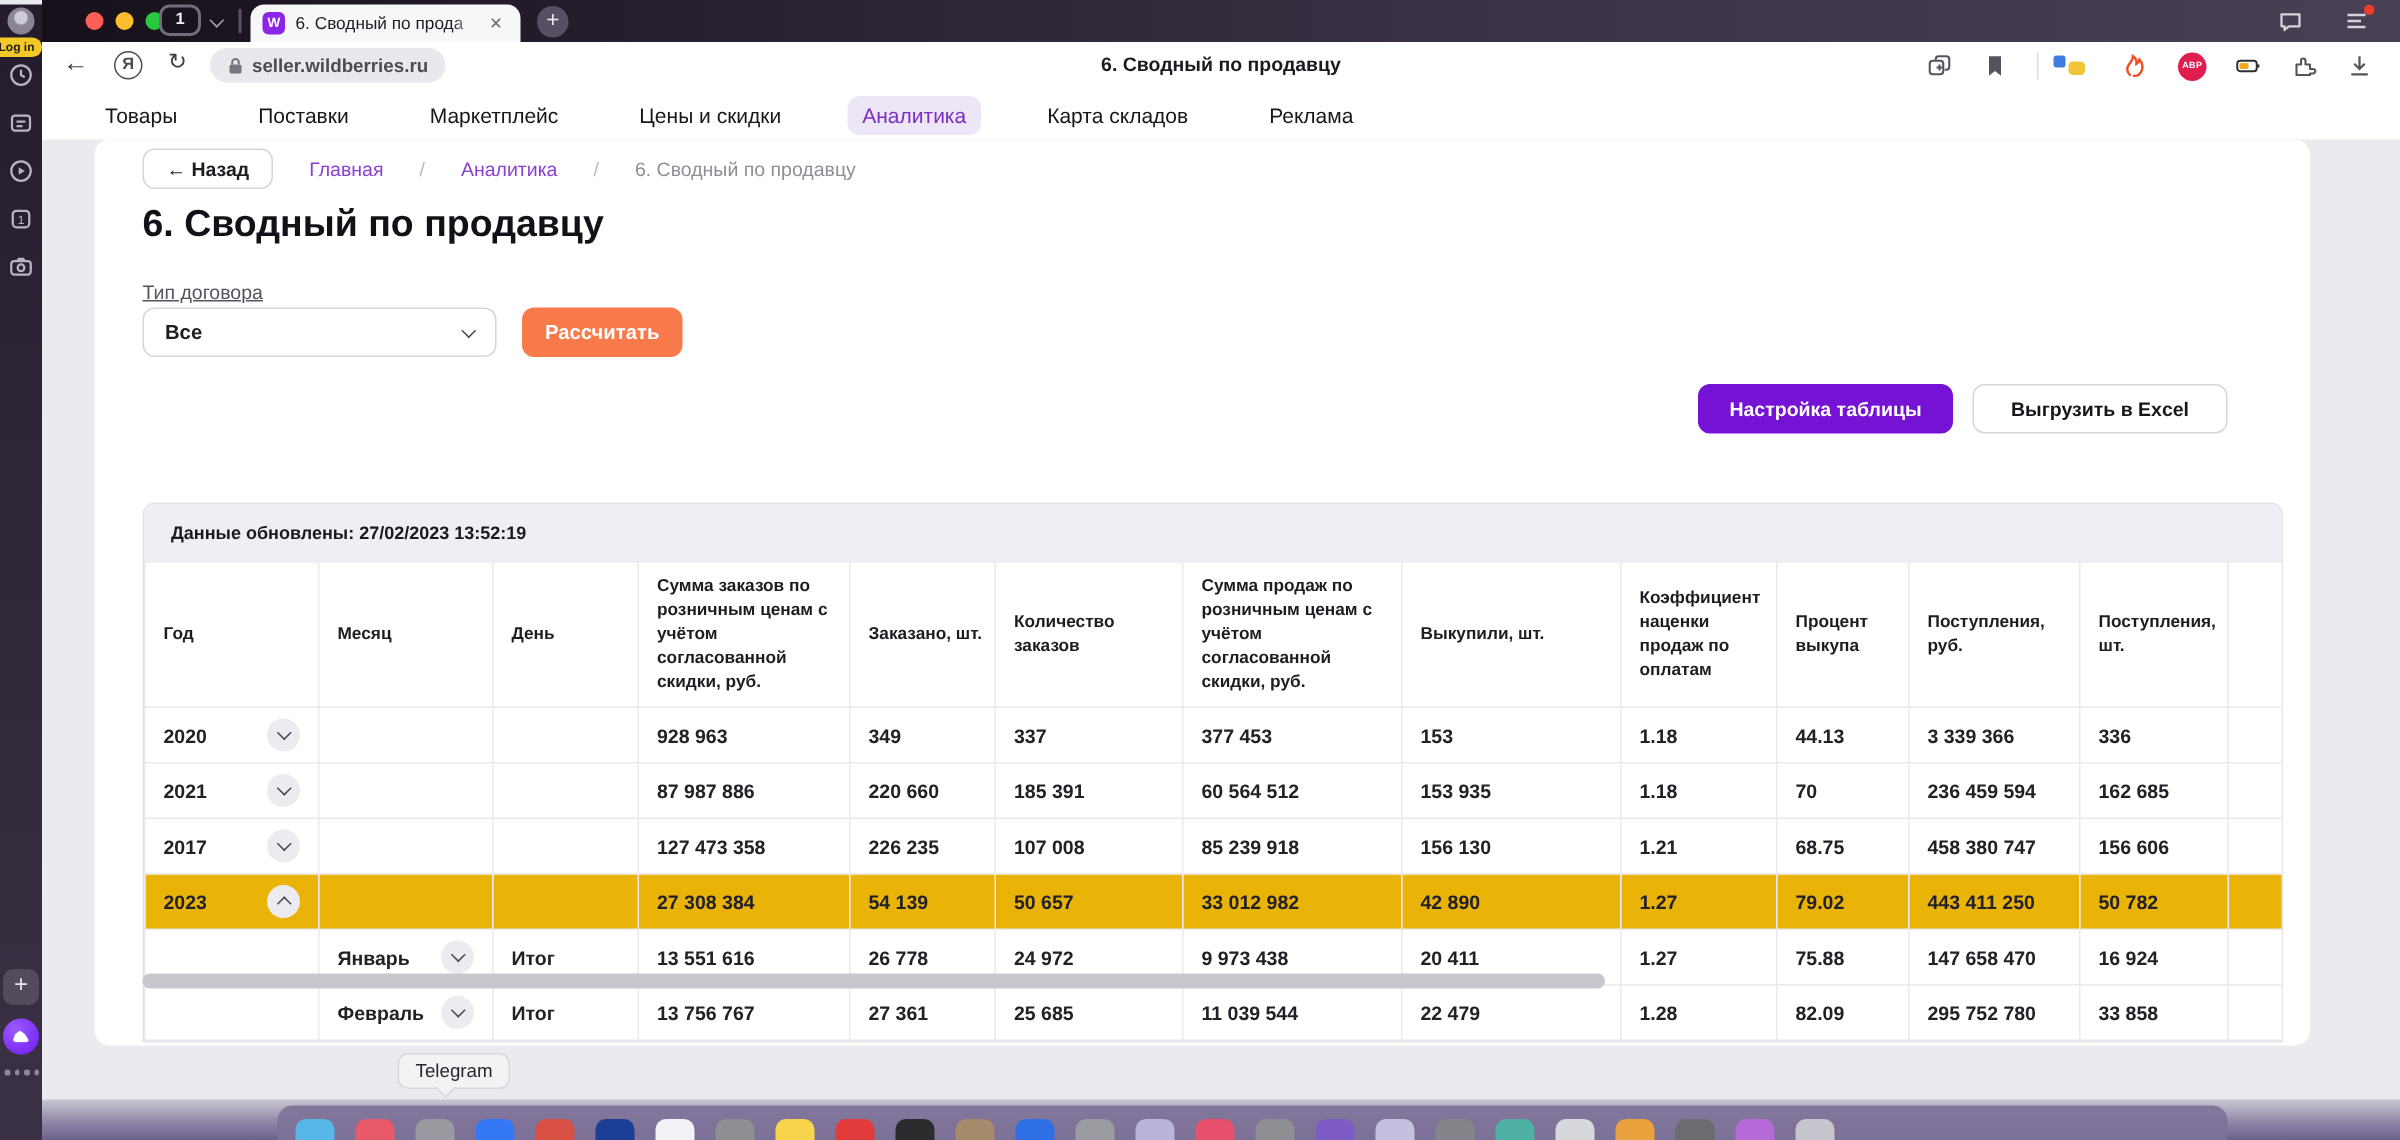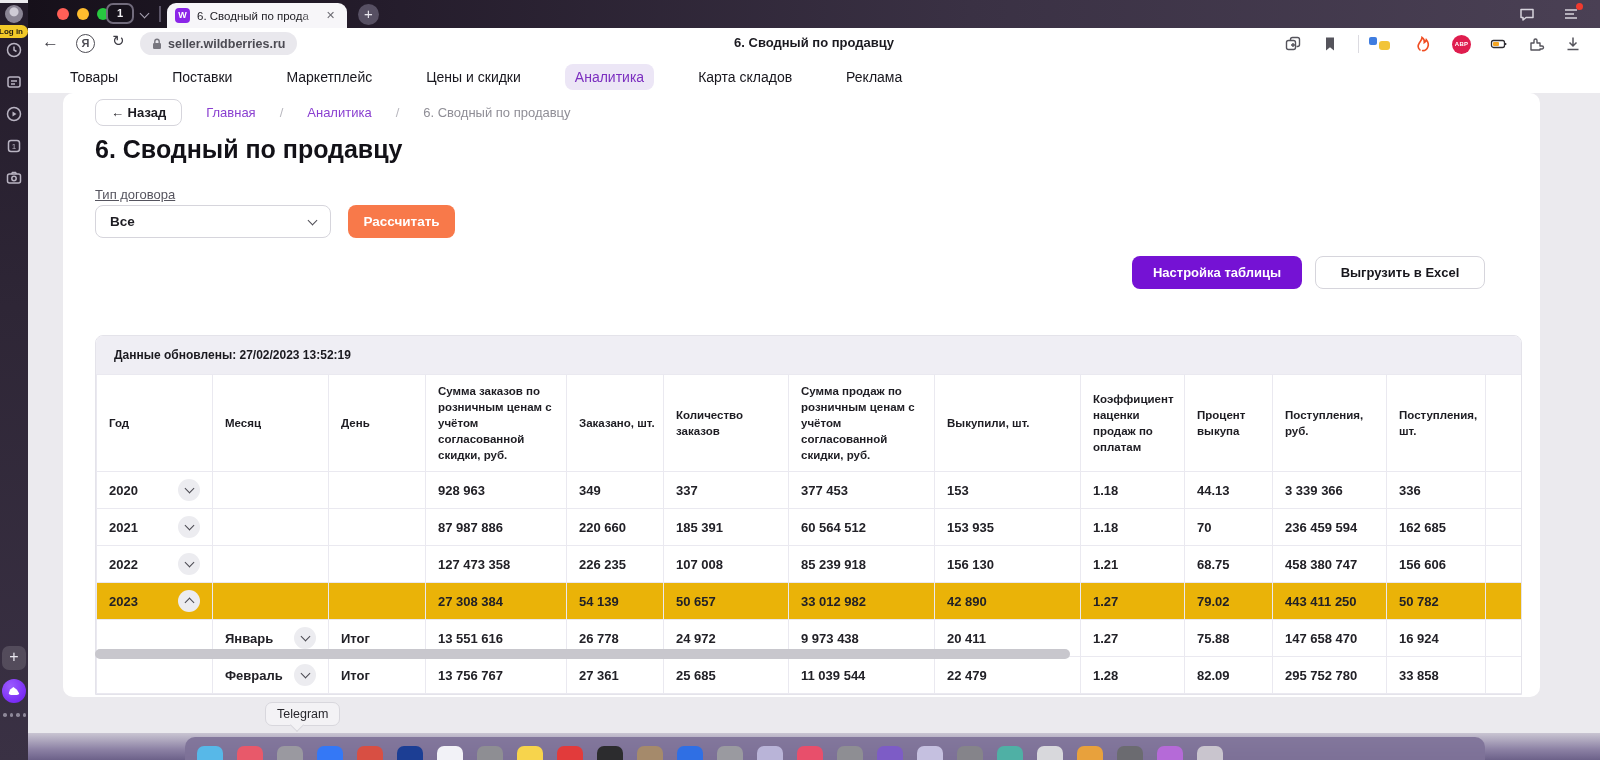--- a/index.html
+++ b/index.html
@@ -379,21 +379,21 @@
               <td>153 935</td>
               <td>1.18</td>
               <td>70</td>
               <td>236 459 594</td>
               <td>162 685</td>
               <td></td>
             </tr>
             <tr>
               <td>
                 <div class="cell-flex">
-                  <span>2022</span>
+                  <span>2017</span>
                   <button class="chip-btn">
                     <span class="chev"></span>
                   </button>
                 </div>
               </td>
               <td></td>
               <td></td>
               <td>127 473 358</td>
               <td>226 235</td>
               <td>107 008</td>

